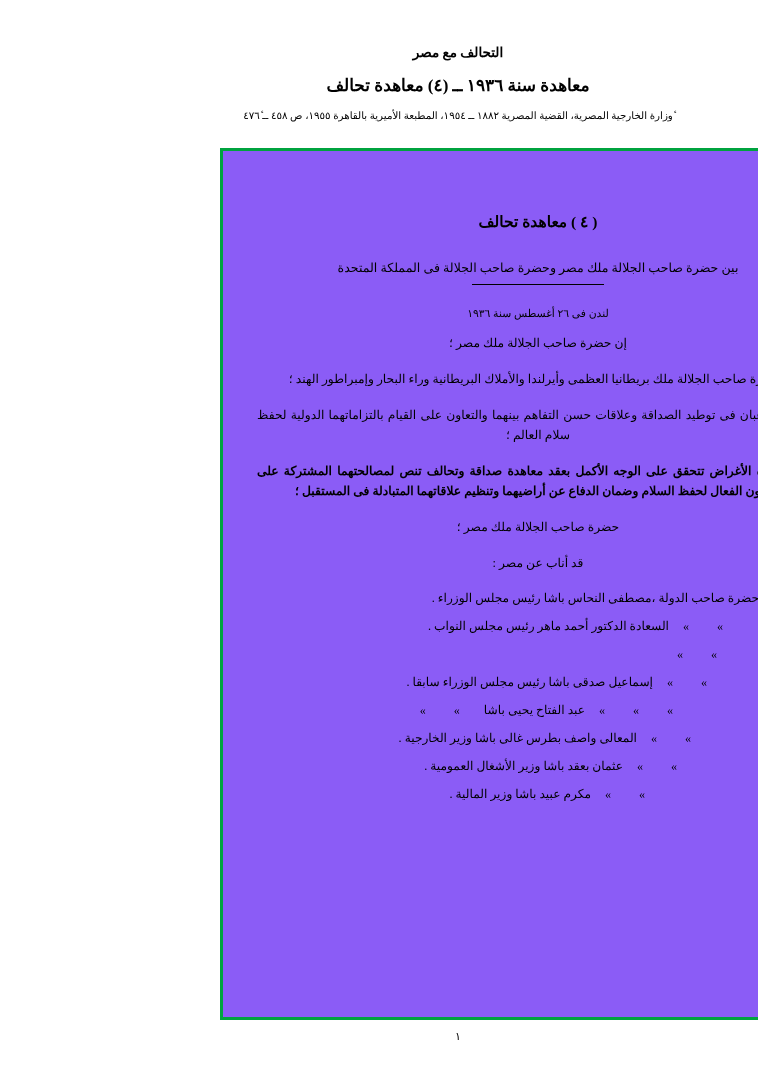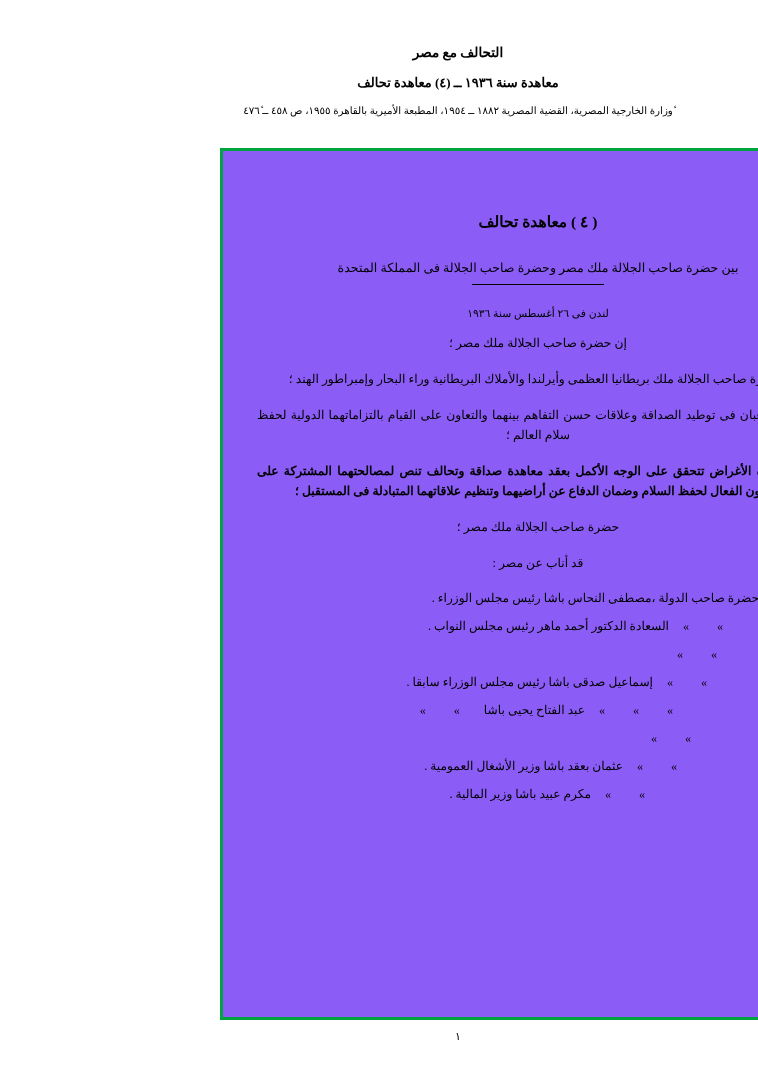--- a/index.html
+++ b/index.html
@@ -28,21 +28,21 @@
     text-align: center;
     padding-top: 44px;
   }
   .head-title {
     font-size: 13.5px;
     font-weight: bold;
     letter-spacing: 0.2px;
     margin-bottom: 14px;
   }
   .head-subtitle {
-    font-size: 13px;
+    font-size: 17px;
     font-weight: bold;
     margin-bottom: 13px;
   }
   .head-source {
     font-size: 10.3px;
     font-weight: normal;
     color: #000;
     padding: 0 28px;
     line-height: 1.3;
     margin-top: 8px;
@@ -223,20 +223,21 @@
             <span class="ditto">»</span>
             <span class="ditto">»</span>
           </span>
         </div>
 
         <div class="sig-row row-5">
           <span class="sig-dittos">
             <span class="ditto">»</span>
             <span class="ditto">»</span>
           </span>
+          <span class="name">المعالى واصف بطرس غالى باشا وزير الخارجية .</span>
         </div>
 
         <div class="sig-row row-6">
           <span class="sig-dittos">
             <span class="ditto">»</span>
             <span class="ditto">»</span>
           </span>
           <span class="name">عثمان بعقد باشا وزير الأشغال العمومية .</span>
         </div>
 

